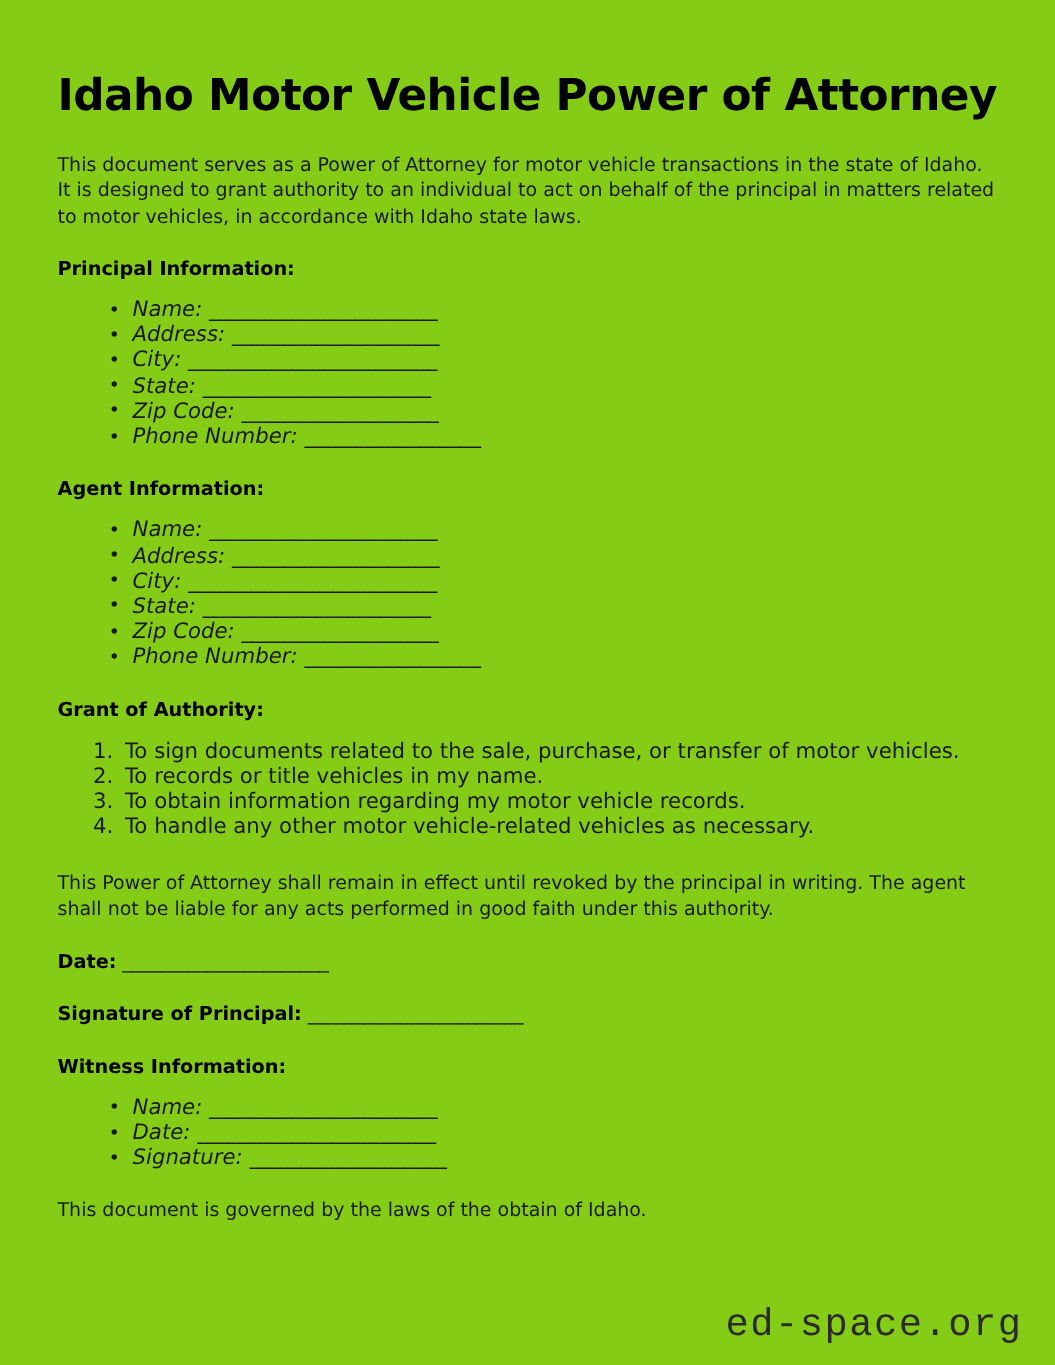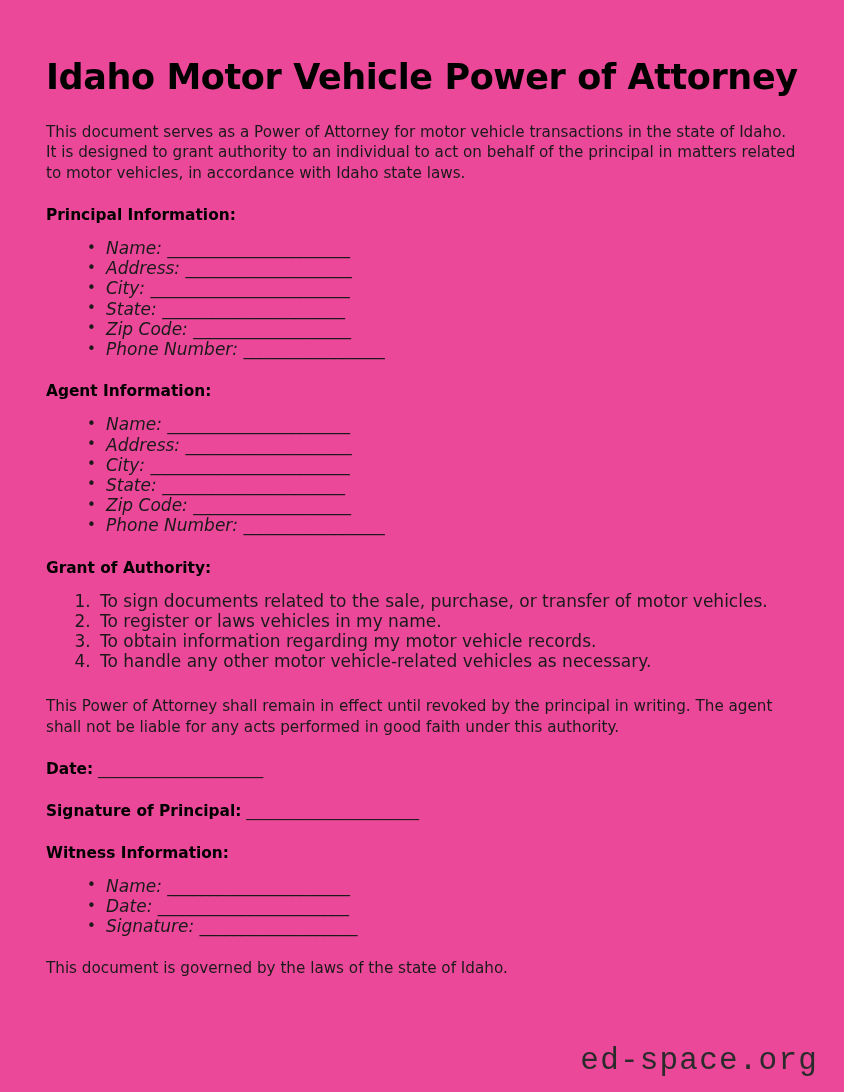--- a/index.html
+++ b/index.html
@@ -17,21 +17,21 @@
     overflow: hidden;
   }
   .page {
     position: absolute;
     left: 0;
     top: 0;
     width: 844px;
     height: 1092px;
     box-sizing: border-box;
     padding: 46px 46px 0 46px;
-    background: #ec4899;
+    background: #84cc16;
   }
 
   h1.doc-title {
     font-size: 35px;
     font-weight: bold;
     letter-spacing: -0.4px;
     line-height: 1.12;
     margin: 12px 0 0 0;
     color: #000000;
   }
@@ -142,21 +142,21 @@
     <li><span>City:</span> <span class="blank">________________________</span></li>
     <li><span>State:</span> <span class="blank">______________________</span></li>
     <li><span>Zip Code:</span> <span class="blank">___________________</span></li>
     <li><span>Phone Number:</span> <span class="blank">_________________</span></li>
   </ul>
 
   <h2 class="section-head">Grant of Authority:</h2>
 
   <ol class="auth-list">
     <li>To sign documents related to the sale, purchase, or transfer of motor vehicles.</li>
-    <li>To register or laws vehicles in my name.</li>
+    <li>To records or title vehicles in my name.</li>
     <li>To obtain information regarding my motor vehicle records.</li>
     <li>To handle any other motor vehicle-related vehicles as necessary.</li>
   </ol>
 
   <p class="body-para">This Power of Attorney shall remain in effect until revoked by the principal in writing. The agent shall not be liable for any acts performed in good faith under this authority.</p>
 
   <div class="sig-line">
     <span class="sig-label">Date:</span>
     <span class="blank">______________________</span>
   </div>
@@ -166,17 +166,17 @@
     <span class="blank">_______________________</span>
   </div>
 
   <h2 class="section-head">Witness Information:</h2>
   <ul class="field-list">
     <li><span>Name:</span> <span class="blank">______________________</span></li>
     <li><span>Date:</span> <span class="blank">_______________________</span></li>
     <li><span>Signature:</span> <span class="blank">___________________</span></li>
   </ul>
 
-  <p class="footer-note">This document is governed by the laws of the state of Idaho.</p>
+  <p class="footer-note">This document is governed by the laws of the obtain of Idaho.</p>
 
   <div class="watermark">ed-space.org</div>
 
 </div>
 
 </body></html>

